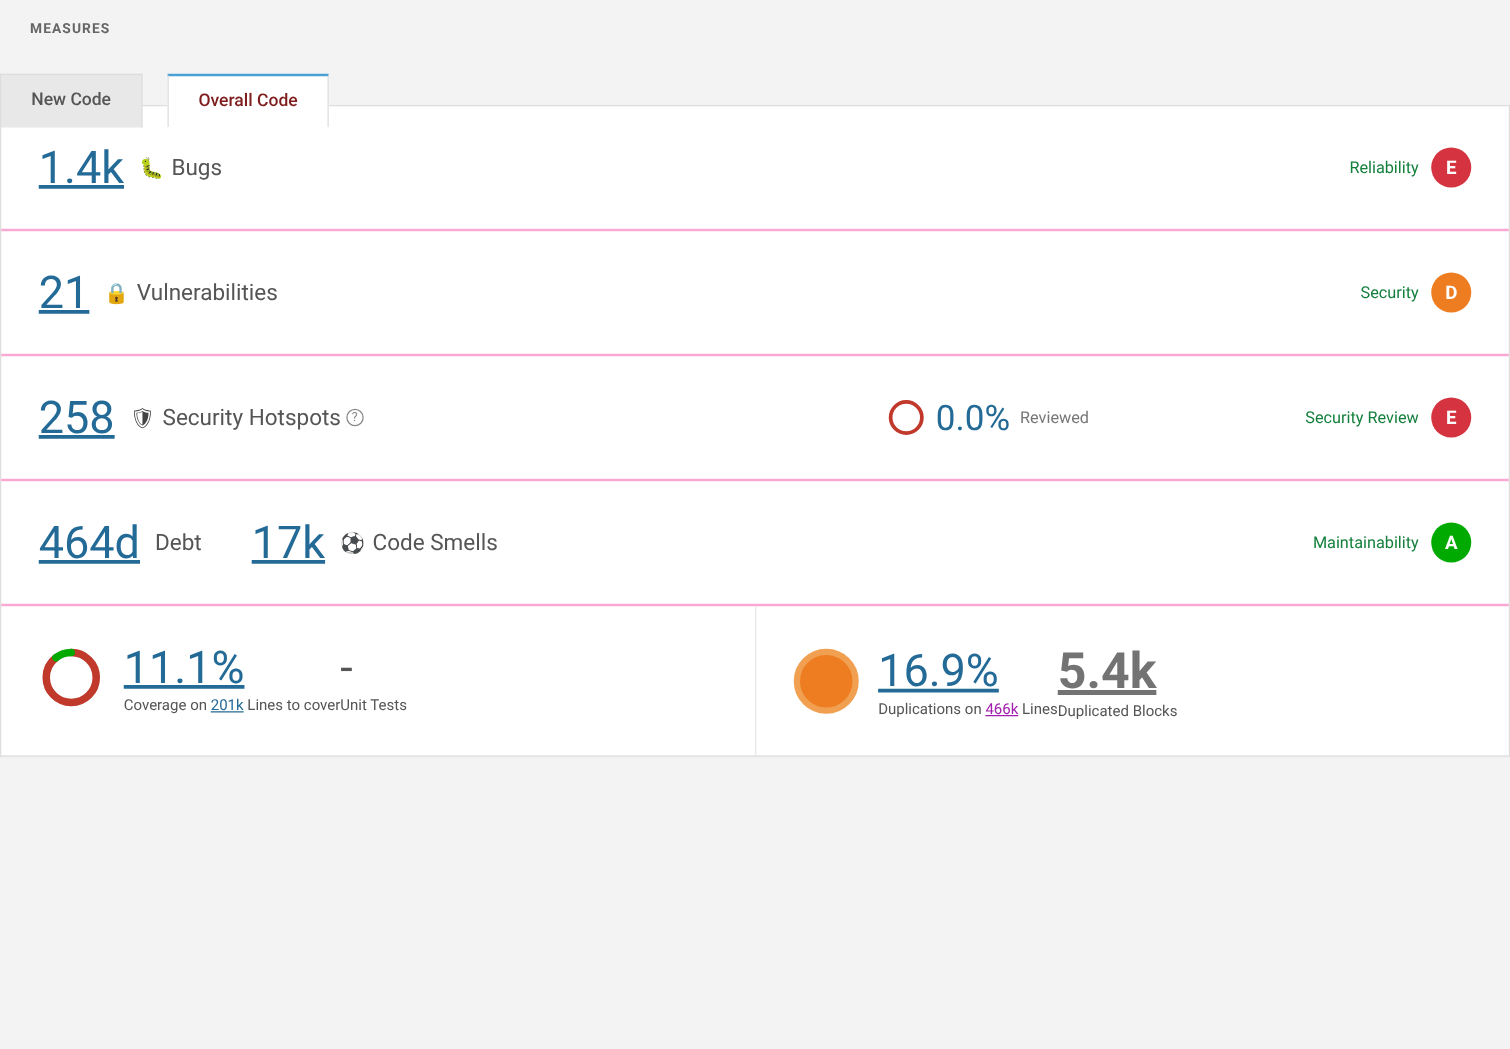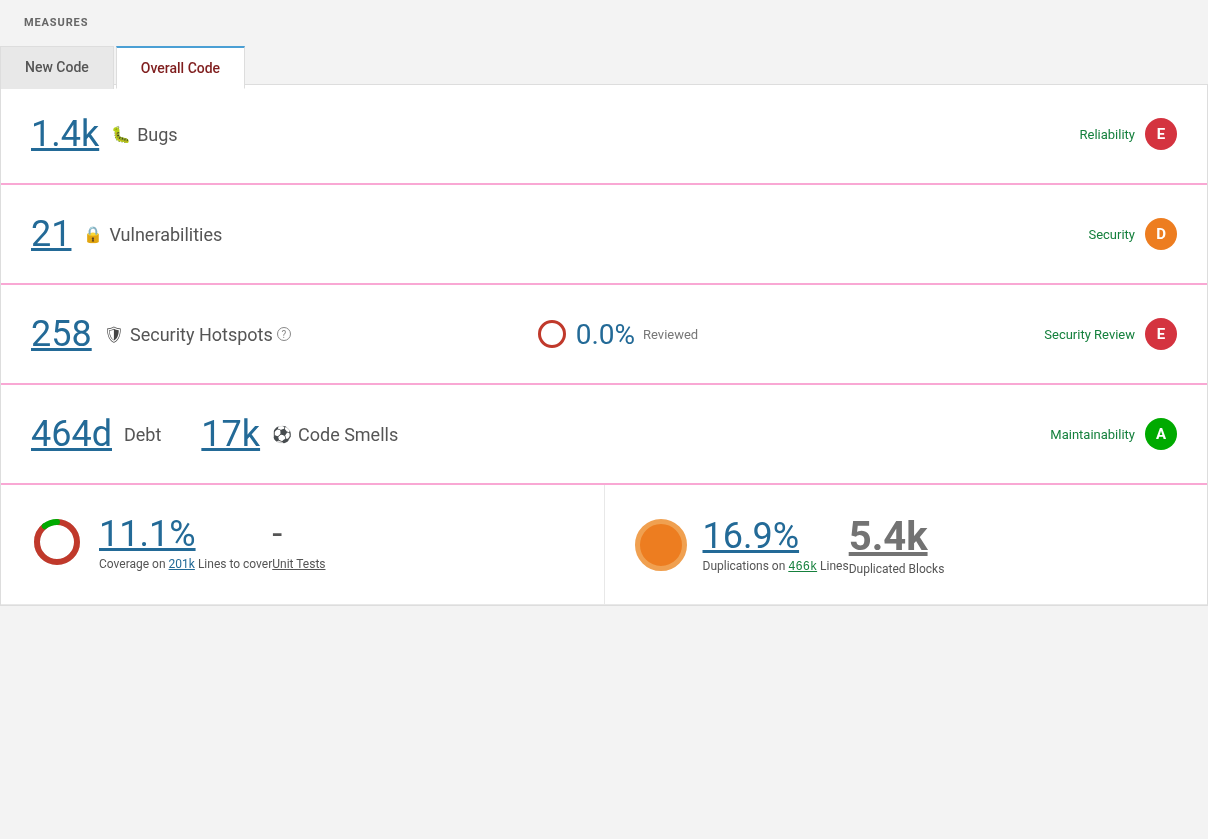--- a/index.html
+++ b/index.html
@@ -30,23 +30,23 @@
 
     .tab {
       padding: 12px 24px;
       font-size: 14px;
       font-weight: 500;
       color: #555;
       cursor: pointer;
       background: #e8e8e8;
       border: 1px solid #ddd;
       border-bottom: none;
-      margin-right: 2px;
+      margin-right: 20px;
       position: relative;
-      top: 5px;
+      top: 18px;
     }
 
     .tab.active {
       background: #fff;
       color: #7f1d1d;
       border-top: 2px solid #4a9fd4;
       border-bottom: 1px solid #fff;
       z-index: 2;
     }
 
@@ -118,20 +118,21 @@
     }
 
     .grade-e { background: #d4333f; }
     .grade-d { background: #ed7d20; }
     .grade-a { background: #00aa00; }
 
     .metric-middle {
       display: flex;
       align-items: center;
       flex: 1;
+      justify-content: center;
     }
 
     .reviewed-circle {
       width: 28px;
       height: 28px;
       border-radius: 50%;
       border: 3px solid #c0392b;
       margin-right: 10px;
       background: #fff;
     }
@@ -227,40 +228,38 @@
     }
     .unit-tests-value {
       font-size: 36px;
       color: #555;
       font-weight: 400;
     }
     .unit-tests-label {
       font-size: 12px;
       color: #555;
       margin-top: 2px;
-      text-decoration: underline;
     }
 
     .dup-pct {
       font-size: 36px;
       color: #236a97;
       font-weight: 400;
       text-decoration: underline;
       cursor: pointer;
     }
     .dup-sub {
       font-size: 12px;
       color: #555;
       margin-top: 2px;
     }
     .dup-link {
-      color: #15803d;
-      text-decoration: underline;
-      cursor: pointer;
-      font-family: Liberation Mono, monospace;
+      color: #a21caf;
+      text-decoration: underline;
+      cursor: pointer;
     }
     .dup-blocks-value {
       font-size: 40px;
       color: #737373;
       font-weight: 700;
       text-decoration: underline;
       cursor: pointer;
     }
     .dup-blocks-label {
       font-size: 12px;

